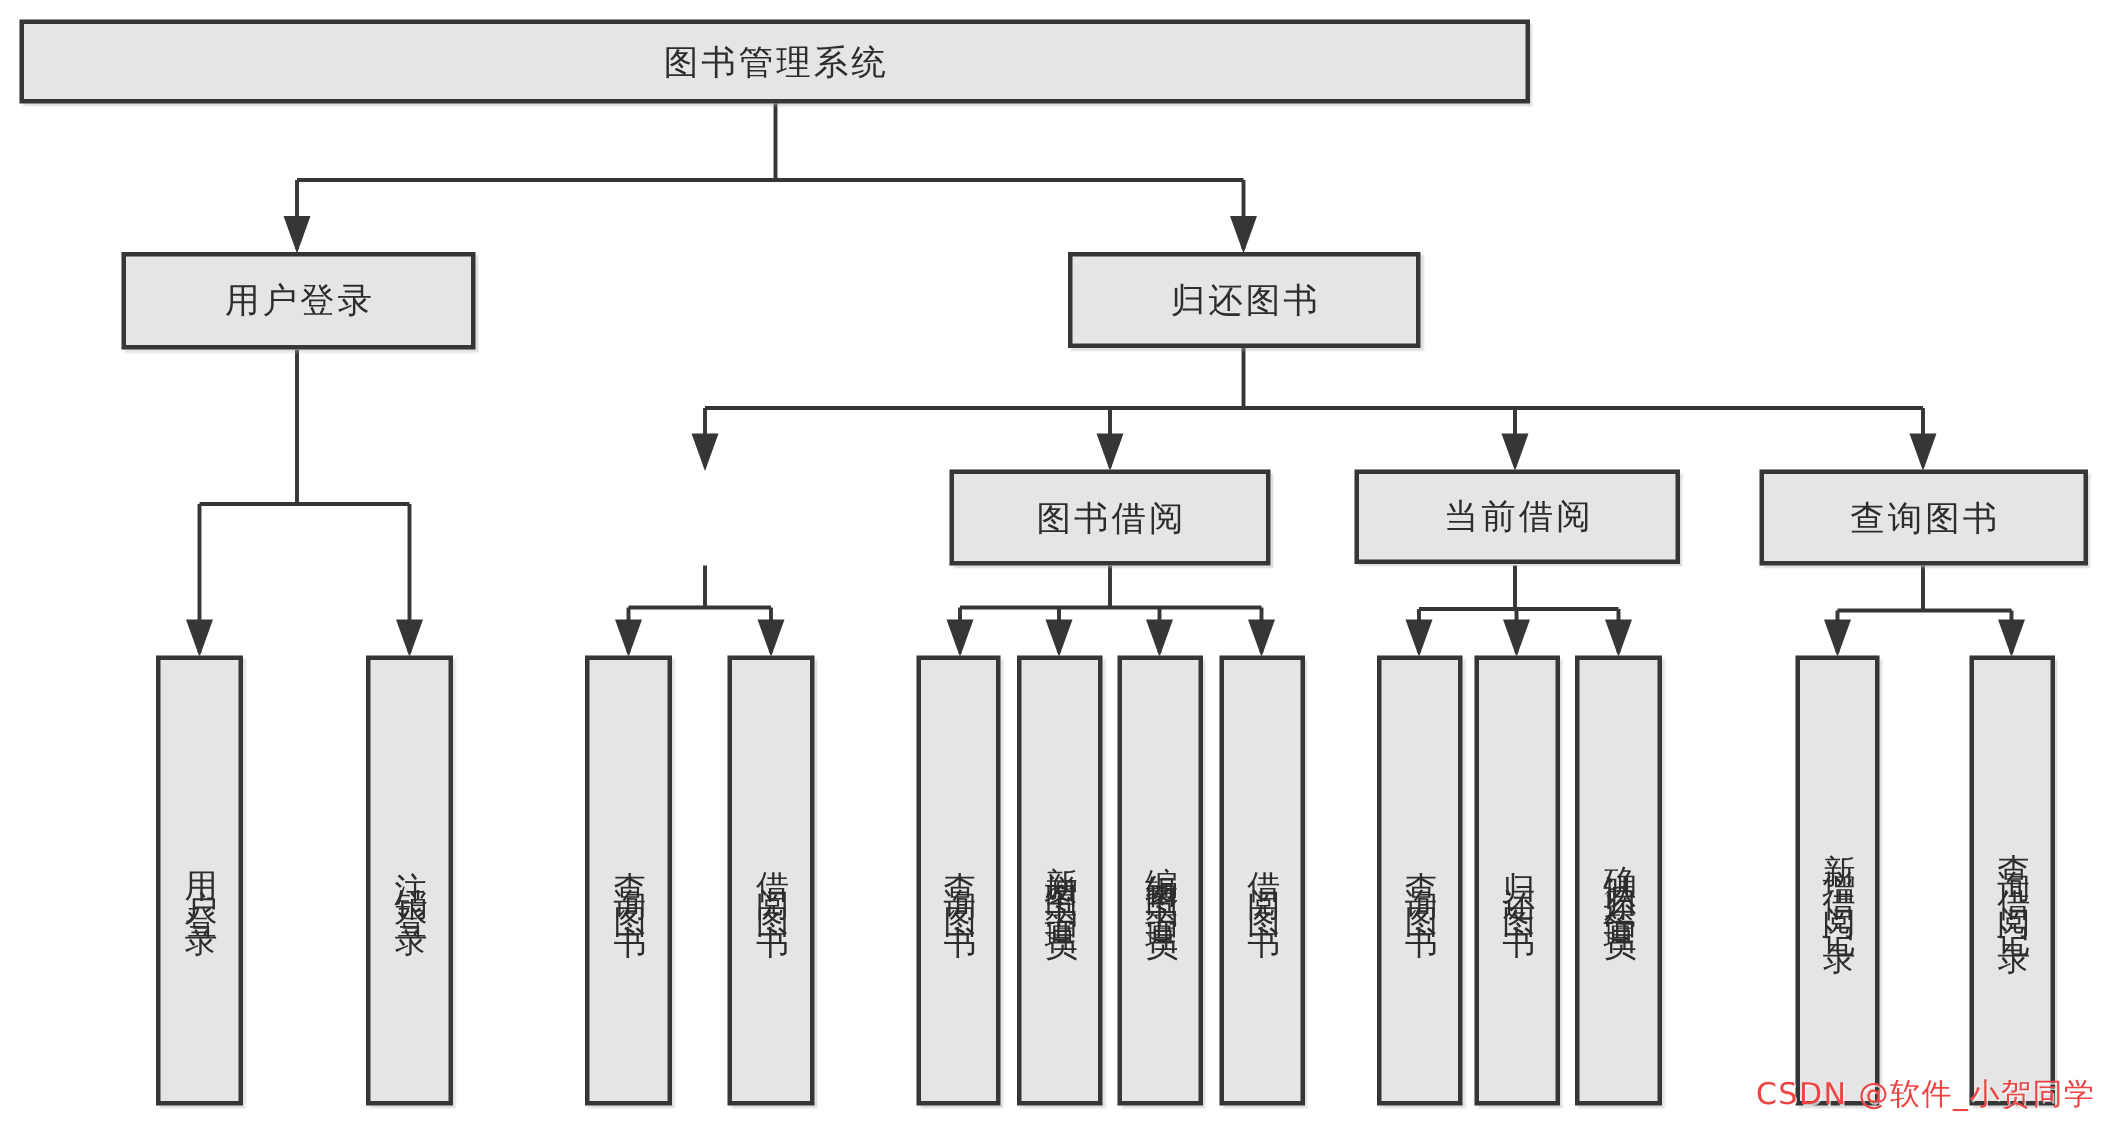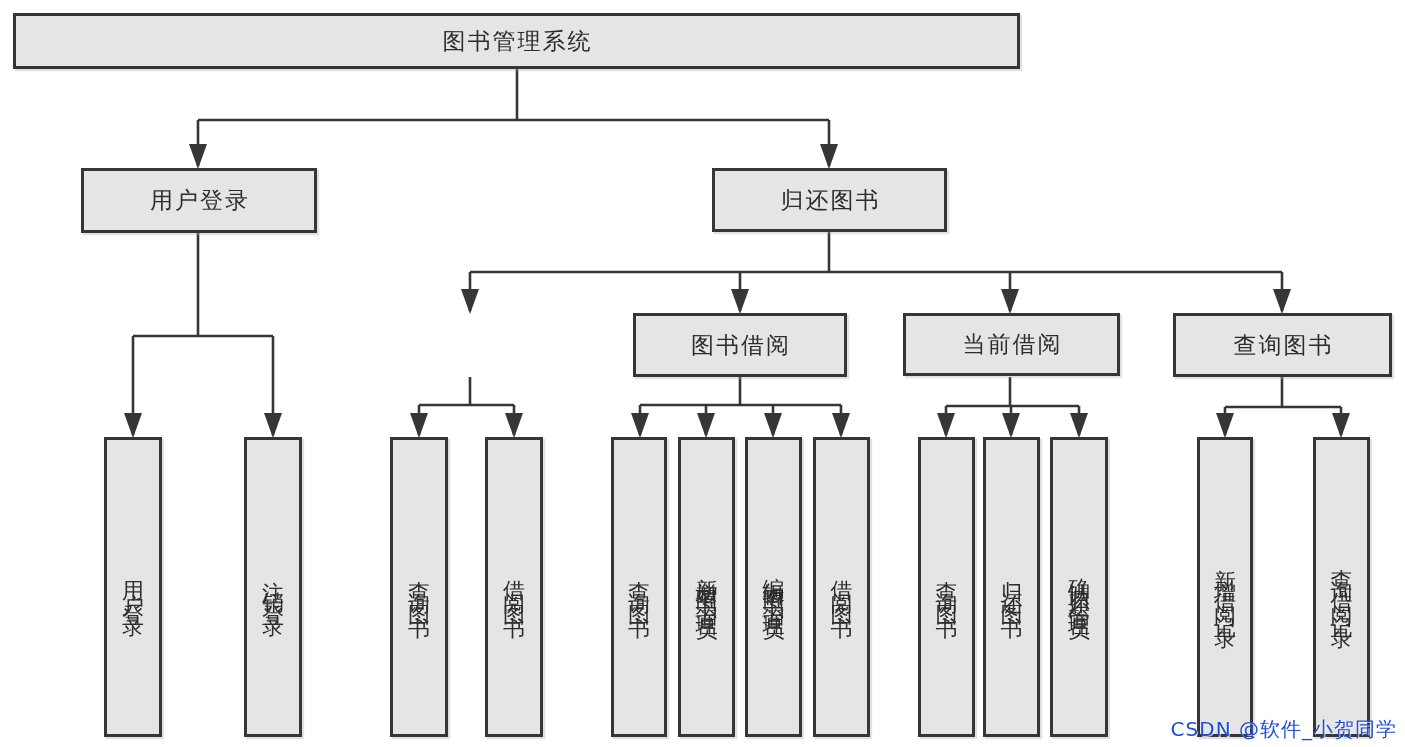--- a/index.html
+++ b/index.html
@@ -31,21 +31,21 @@
     letter-spacing: 12px;
     line-height: 1;
     white-space: nowrap;
   }
   .vtext.tight { letter-spacing: 6px; }
   .watermark {
     position: absolute;
     right: 8px;
     bottom: 4px;
     font-size: 20px;
-    color: #1d4ed8;
+    color: #ef4444;
     letter-spacing: 1px;
     z-index: 5;
     text-shadow: 1px 1px 0 rgba(255,255,255,0.7);
   }
 </style>
 </head>
 <body>
 
 <div class="canvas">
 

